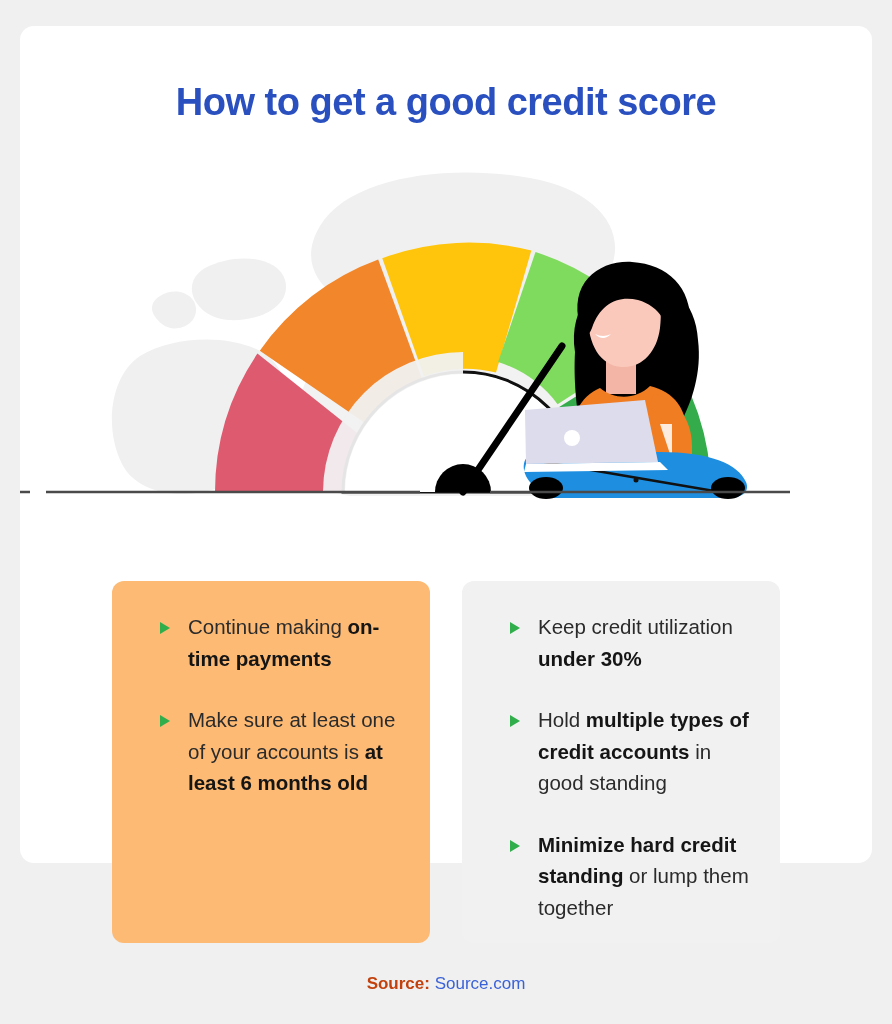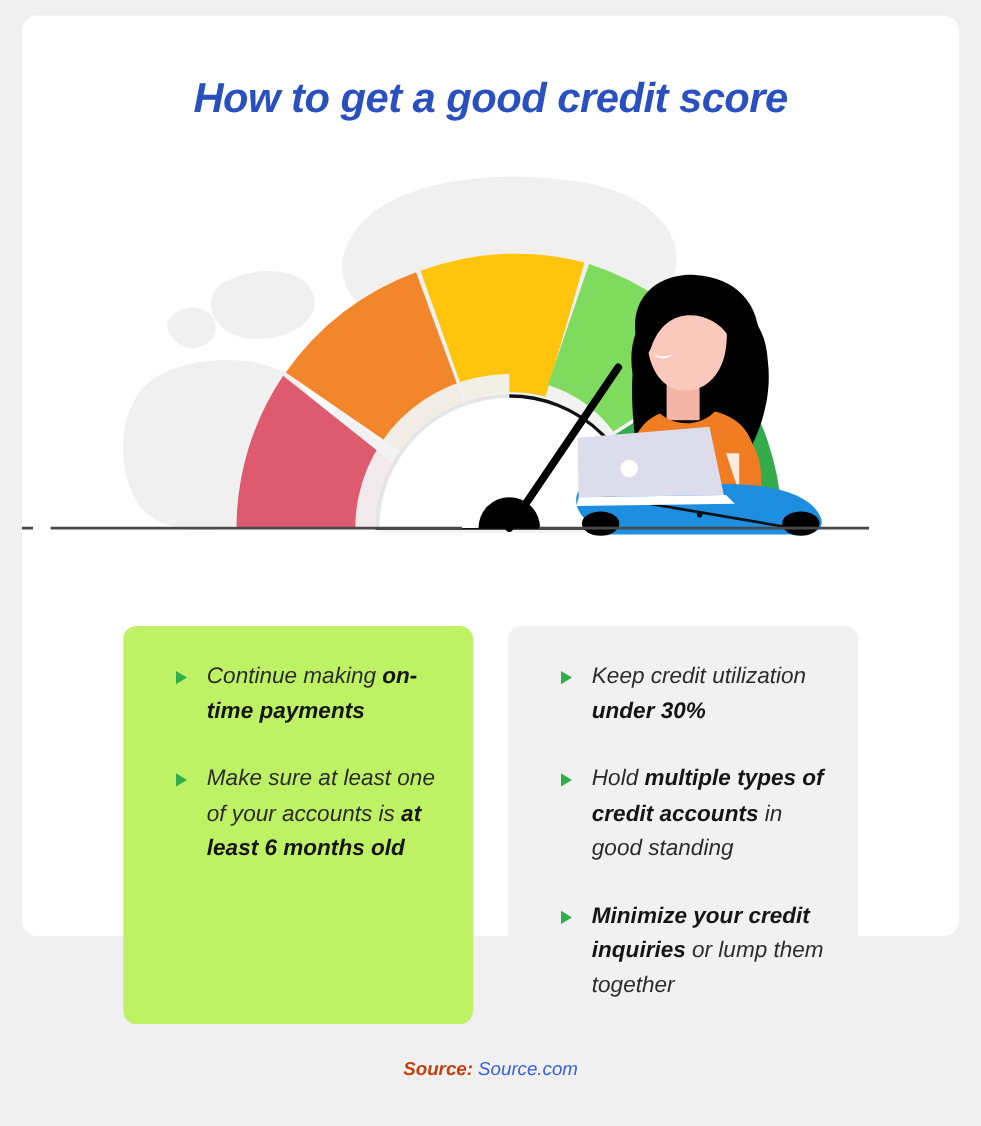--- a/index.html
+++ b/index.html
@@ -10,27 +10,26 @@
     width: 892px;
     height: 1024px;
     background: #f0f0f0;
     font-family: "Liberation Sans", sans-serif;
     overflow: hidden;
   }
 
   #card {
     position: absolute;
     left: 20px;
-    top: 14px;
+    top: 26px;
     width: 852px;
     height: 837px;
     background: #ffffff;
     border-radius: 14px;
     box-sizing: border-box;
-    font-style: italic;
   }
 
   
   #title {
     position: absolute;
     left: 0;
     top: 55px;
     width: 852px;
     text-align: center;
     font-size: 38px;
@@ -173,21 +172,21 @@
 
       <g stroke="#4a4a4a" stroke-width="2.5">
         <line x1="-8" y1="336" x2="10" y2="336"></line>
         <line x1="26" y1="336" x2="400" y2="336"></line>
         <line x1="470" y1="336" x2="770" y2="336"></line>
       </g>
 
     </svg>
   </div>
 
-  <div id="tip-box-left" class="tip-box" style="background: #bef264; padding-left: 48px;">
+  <div id="tip-box-left" class="tip-box" style="background: #fdba74; padding-left: 48px;">
     <div class="tip-item">
       <span class="bullet" style="border-left-color: rgb(49, 174, 76);"></span>
       <span><span>Continue making </span><b>on-time payments</b></span>
     </div>
     <div class="tip-item">
       <span class="bullet" style="border-left-color: rgb(49, 174, 76);"></span>
       <span><span>Make sure at least one of your accounts is </span><b>at least 6 months old</b></span>
     </div>
   </div>
 
@@ -195,21 +194,21 @@
     <div class="tip-item">
       <span class="bullet" style="border-left-color: rgb(49, 174, 76);"></span>
       <span><span>Keep credit utilization </span><b>under 30%</b></span>
     </div>
     <div class="tip-item">
       <span class="bullet" style="border-left-color: rgb(49, 174, 76);"></span>
       <span><span>Hold </span><b>multiple types of credit accounts</b><span> in good standing</span></span>
     </div>
     <div class="tip-item">
       <span class="bullet" style="border-left-color: rgb(49, 174, 76);"></span>
-      <span><b>Minimize your credit inquiries</b><span> or lump them together</span></span>
+      <span><b>Minimize hard credit standing</b><span> or lump them together</span></span>
     </div>
   </div>
 
   <div id="source" style="color: rgb(58, 98, 216);">
     <span class="src-label">Source:</span>
     <span>Source.com</span>
   </div>
 
 </div>
 

